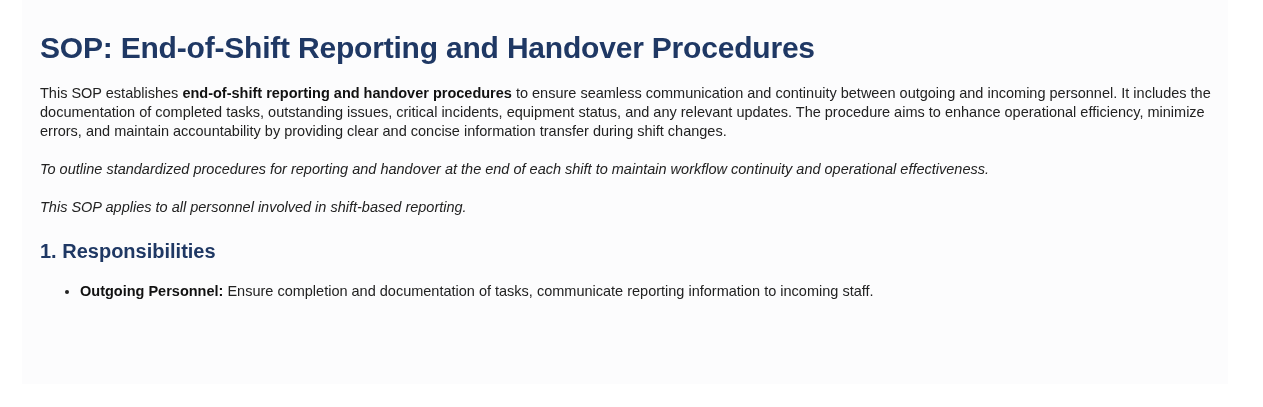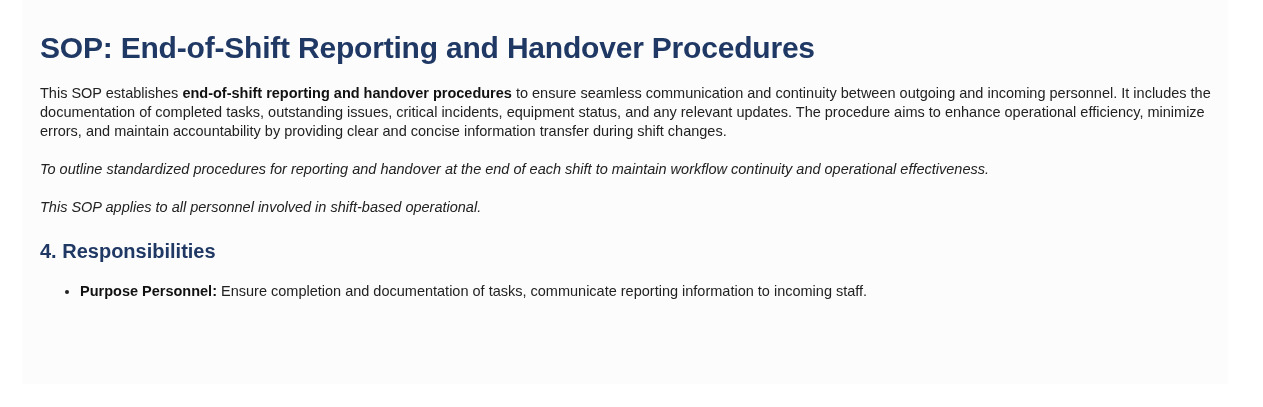--- a/index.html
+++ b/index.html
@@ -99,22 +99,22 @@
   <div class="right-gutter"></div>
 
   <div class="content">
 
     <h1 class="doc-title">SOP: End-of-Shift Reporting and Handover Procedures</h1>
 
     <p class="body-text"><span>This SOP establishes </span><b>end-of-shift reporting and handover procedures</b><span> to ensure seamless communication and continuity between outgoing and incoming personnel. It includes the documentation of completed tasks, outstanding issues, critical incidents, equipment status, and any relevant updates. The procedure aims to enhance operational efficiency, minimize errors, and maintain accountability by providing clear and concise information transfer during shift changes.</span></p>
 
     <p class="section-body">To outline standardized procedures for reporting and handover at the end of each shift to maintain workflow continuity and operational effectiveness.</p>
 
-    <p class="section-body">This SOP applies to all personnel involved in shift-based operational.</p>
+    <p class="section-body">This SOP applies to all personnel involved in shift-based reporting.</p>
 
-    <h2 class="section-title">4. Responsibilities</h2>
+    <h2 class="section-title">1. Responsibilities</h2>
 
     <ul class="resp-list">
-      <li><b>Purpose Personnel:</b><span> Ensure completion and documentation of tasks, communicate reporting information to incoming staff.</span></li>
+      <li><b>Outgoing Personnel:</b><span> Ensure completion and documentation of tasks, communicate reporting information to incoming staff.</span></li>
     </ul>
 
   </div>
 </div>
 
 </body></html>

